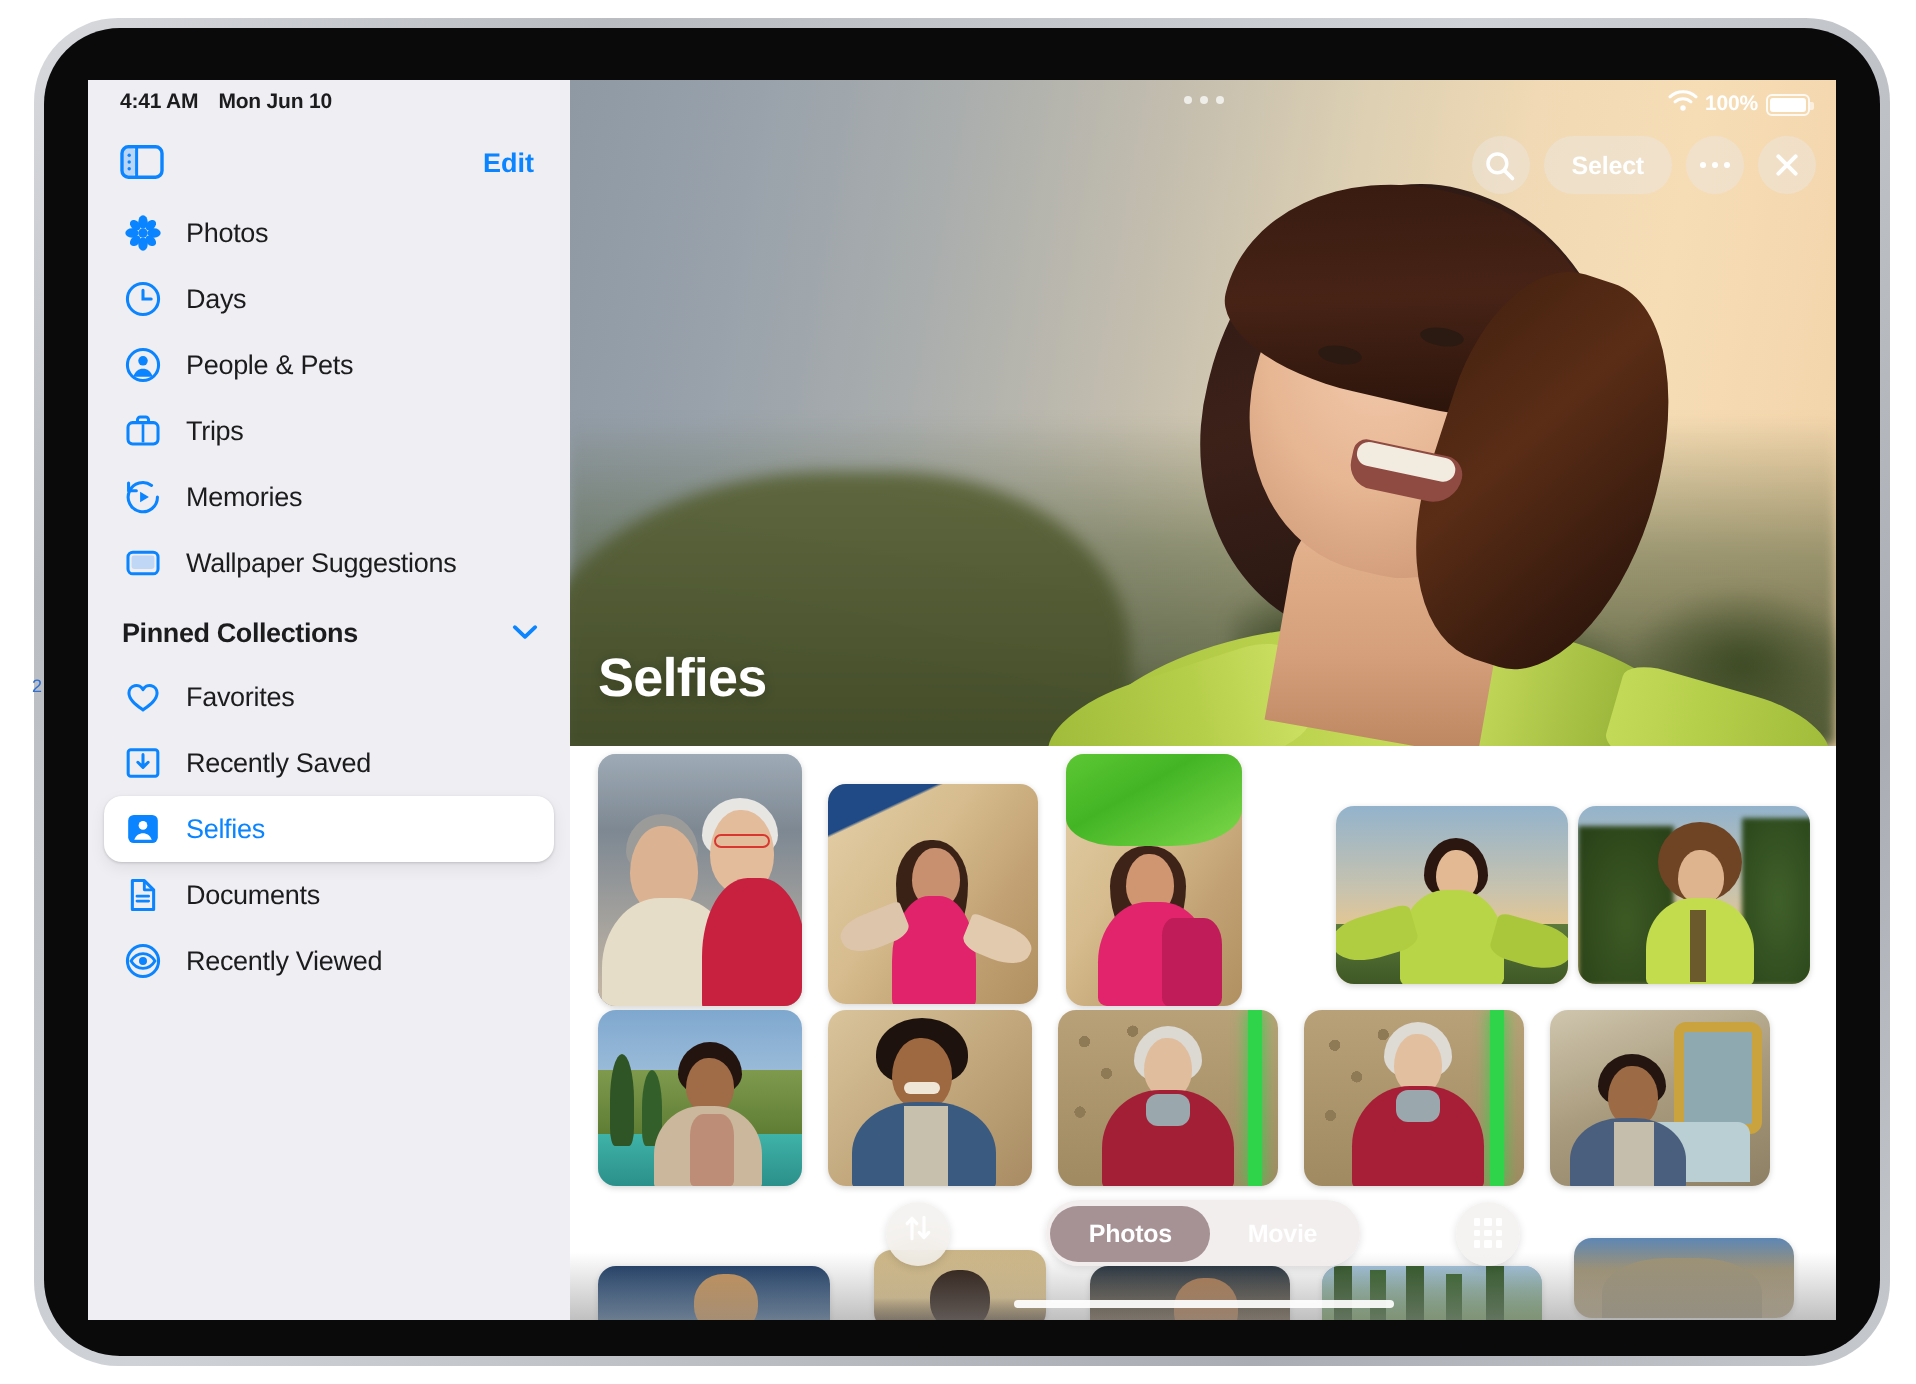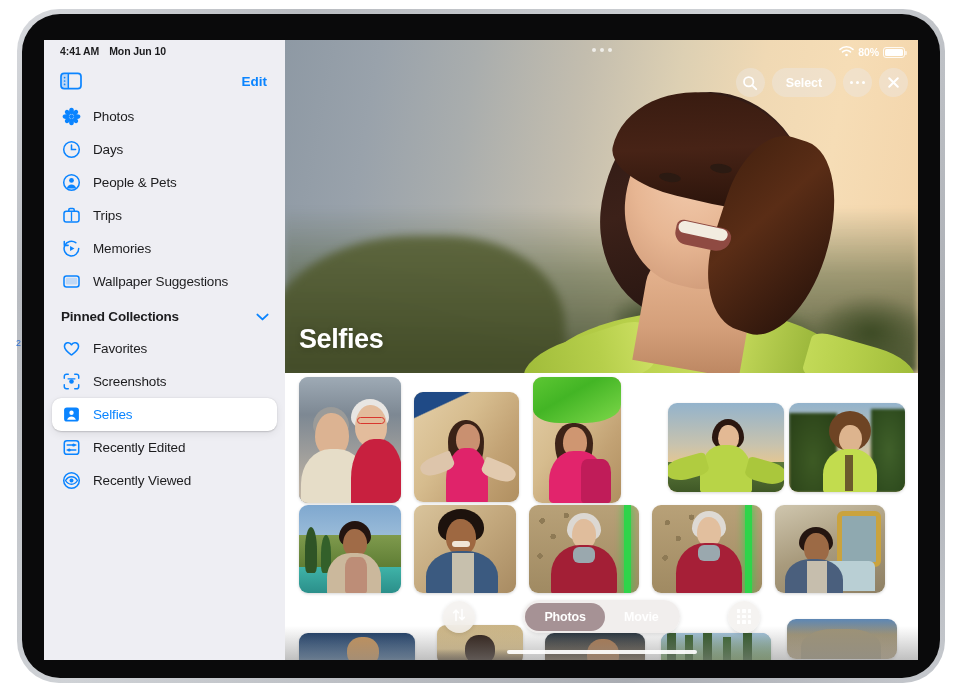--- a/index.html
+++ b/index.html
@@ -553,57 +553,55 @@
 
       <div class="nav-row">
         <span class="nav-icon">
           <svg width="19" height="19" viewBox="0 0 20 20">
             <path d="M10 16.8C6.6 14.3 2.6 11.6 2.6 7.9A3.9 3.9 0 0 1 10 6.1a3.9 3.9 0 0 1 7.4 1.8c0 3.7-4 6.4-7.4 8.9z" fill="none" stroke="#0a84ff" stroke-width="1.6" stroke-linejoin="round"></path>
           </svg>
         </span>
         <span class="nav-label">Favorites</span>
       </div>
 
-
-
-
-      <div class="nav-row">
-        <span class="nav-icon">
-          <svg width="19" height="19" viewBox="0 0 20 20">
-            <path d="M2.4 6.6V4.6a2.2 2.2 0 0 1 2.2-2.2h2M17.6 6.6V4.6a2.2 2.2 0 0 0-2.2-2.2h-2M2.4 13.4v2a2.2 2.2 0 0 0 2.2 2.2h2M17.6 13.4v2a2.2 2.2 0 0 1-2.2 2.2h-2" fill="none" stroke="#0a84ff" stroke-width="1.55" stroke-linecap="round"></path>
-            <circle cx="10" cy="10" r="2.4" fill="#0a84ff"></circle>
-            <path d="M6.4 7.2h7.2" stroke="#0a84ff" stroke-width="1.4" stroke-linecap="round"></path>
-          </svg>
-        </span>
-        <span class="nav-label">Screenshots</span>
-      </div>
+      <div class="nav-row">
+        <span class="nav-icon">
+          <svg width="19" height="19" viewBox="0 0 20 20">
+            <path d="M3.6 3h12.8a1.4 1.4 0 0 1 1.4 1.4v11.2a1.4 1.4 0 0 1-1.4 1.4H3.6a1.4 1.4 0 0 1-1.4-1.4V4.4A1.4 1.4 0 0 1 3.6 3z" fill="none" stroke="#0a84ff" stroke-width="1.6"></path>
+            <path d="M10 5.6v6.3M7.3 9.6L10 12.3l2.7-2.7" fill="none" stroke="#0a84ff" stroke-width="1.6" stroke-linecap="round" stroke-linejoin="round"></path>
+          </svg>
+        </span>
+        <span class="nav-label">Recently Saved</span>
+      </div>
+
+
+
 
       <div class="nav-row sel">
         <span class="nav-icon">
           <svg width="19" height="19" viewBox="0 0 20 20">
             <rect x="2.2" y="2.6" width="15.6" height="14.8" rx="3" fill="#0a84ff"></rect>
             <circle cx="10" cy="8.1" r="2.3" fill="#fff"></circle>
             <path d="M5.4 15.6c0.9-2.3 2.6-3.4 4.6-3.4s3.7 1.1 4.6 3.4z" fill="#fff"></path>
           </svg>
         </span>
         <span class="nav-label">Selfies</span>
       </div>
 
-
-      <div class="nav-row">
-        <span class="nav-icon">
-          <svg width="19" height="19" viewBox="0 0 20 20">
-            <rect x="2.4" y="2.8" width="15.2" height="14.4" rx="2.8" fill="none" stroke="#0a84ff" stroke-width="1.6"></rect>
-            <path d="M5.4 7.4h9.2M5.4 12.6h9.2" stroke="#0a84ff" stroke-width="1.4" stroke-linecap="round"></path>
-            <circle cx="12.2" cy="7.4" r="1.6" fill="#0a84ff"></circle>
-            <circle cx="7.6" cy="12.6" r="1.6" fill="#0a84ff"></circle>
-          </svg>
-        </span>
-        <span class="nav-label">Recently Edited</span>
-      </div>
+      <div class="nav-row">
+        <span class="nav-icon">
+          <svg width="19" height="19" viewBox="0 0 20 20">
+            <path d="M4.4 2.4h6.3l4.9 4.9v10.3H4.4z" fill="none" stroke="#0a84ff" stroke-width="1.6" stroke-linejoin="round"></path>
+            <path d="M10.7 2.4v4.9h4.9" fill="none" stroke="#0a84ff" stroke-width="1.5" stroke-linejoin="round"></path>
+            <path d="M6.8 10.6h6.2M6.8 13.2h6.2" stroke="#0a84ff" stroke-width="1.4" stroke-linecap="round"></path>
+          </svg>
+        </span>
+        <span class="nav-label">Documents</span>
+      </div>
+
 
       <div class="nav-row">
         <span class="nav-icon">
           <svg width="19" height="19" viewBox="0 0 20 20">
             <circle cx="10" cy="10" r="8.2" fill="none" stroke="#0a84ff" stroke-width="1.6"></circle>
             <path d="M3.7 10c1.6-2.6 3.7-3.9 6.3-3.9s4.7 1.3 6.3 3.9c-1.6 2.6-3.7 3.9-6.3 3.9S5.3 12.6 3.7 10z" fill="none" stroke="#0a84ff" stroke-width="1.5"></path>
             <circle cx="10" cy="10" r="2.1" fill="#0a84ff"></circle>
           </svg>
         </span>
         <span class="nav-label">Recently Viewed</span>
@@ -640,21 +638,21 @@
       </div>
 
       <div id="detail-status">
         <span>
           <svg width="15" height="11" viewBox="0 0 15 11">
             <path d="M1 3.4a9.6 9.6 0 0 1 13 0" fill="none" stroke="#fff" stroke-width="1.5" stroke-linecap="round"></path>
             <path d="M3.5 5.9a6 6 0 0 1 8 0" fill="none" stroke="#fff" stroke-width="1.5" stroke-linecap="round"></path>
             <circle cx="7.5" cy="9" r="1.35" fill="#fff"></circle>
           </svg>
         </span>
-        <span class="pct">80%</span>
+        <span class="pct">100%</span>
         <span id="battery">
             <i></i>
           </span>
       </div>
 
       <div id="hero-toolbar">
         <span class="tb-circle">
           <svg width="16" height="16" viewBox="0 0 16 16">
             <circle cx="6.7" cy="6.7" r="4.7" fill="none" stroke="#fff" stroke-width="1.75"></circle>
             <line x1="10.3" y1="10.3" x2="14.2" y2="14.2" stroke="#fff" stroke-width="1.9" stroke-linecap="round"></line>

